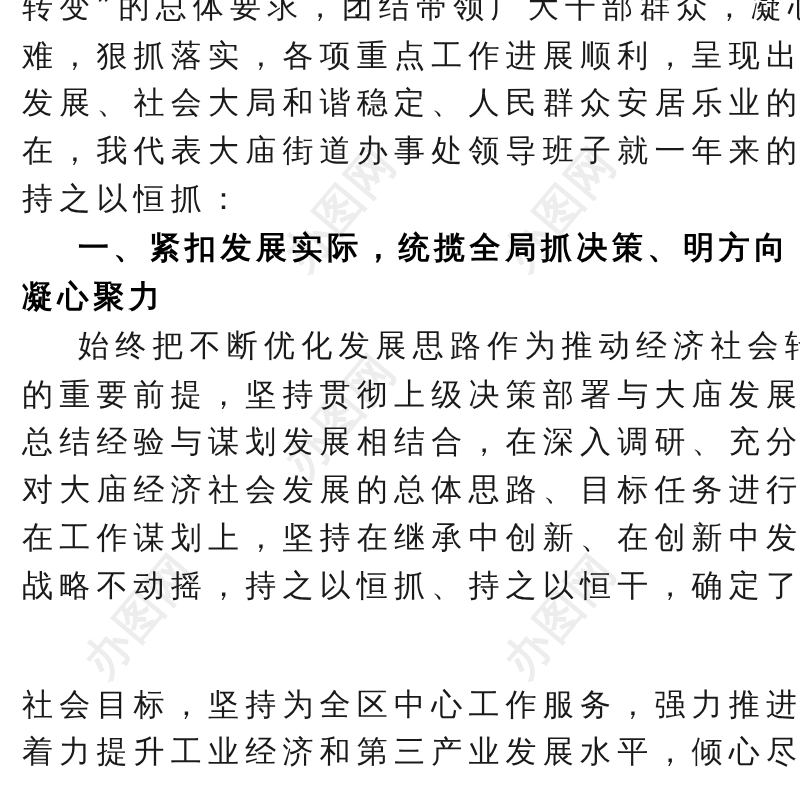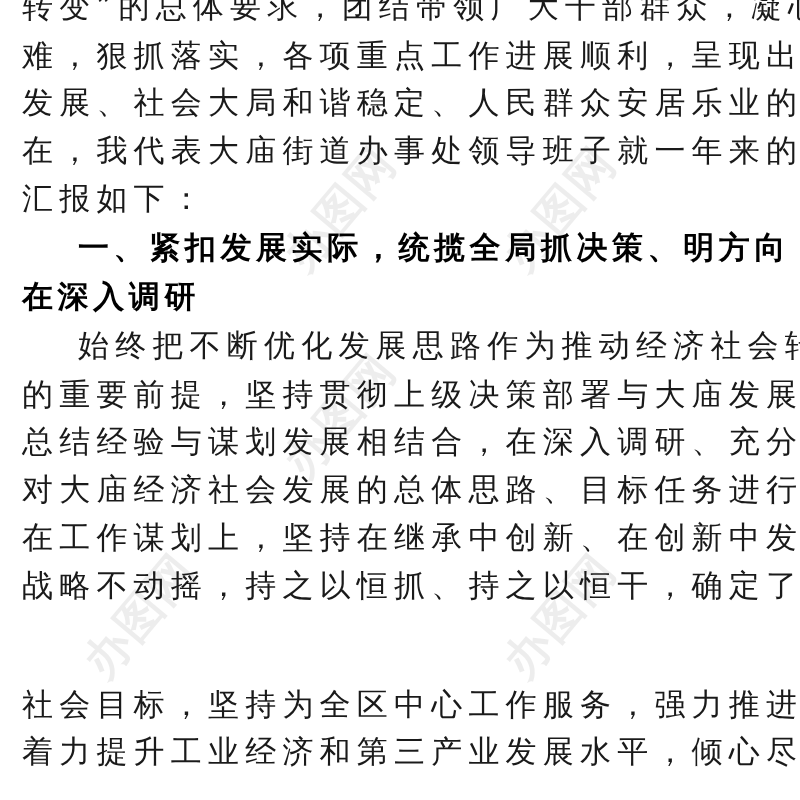--- a/index.html
+++ b/index.html
@@ -24,24 +24,24 @@
   <div class="wm" style="left:268px; top:178px;">办图网</div>
   <div class="wm" style="left:488px; top:178px;">办图网</div>
   <div class="wm" style="left:268px; top:385px;">办图网</div>
   <div class="wm" style="left:68px; top:585px;">办图网</div>
   <div class="wm" style="left:488px; top:585px;">办图网</div>
 
   <div class="line" style="top:-14px;">转变”的总体要求，团结带领广大干部群众，凝心聚力，攻坚克</div>
   <div class="line" style="top:35px;">难，狠抓落实，各项重点工作进展顺利，呈现出经济平稳较快</div>
   <div class="line" style="top:82px;">发展、社会大局和谐稳定、人民群众安居乐业的良好局面。现</div>
   <div class="line" style="top:130px;">在，我代表大庙街道办事处领导班子就一年来的工作情况综合</div>
-  <div class="line" style="top:178px;">汇报如下：</div>
+  <div class="line" style="top:178px;">持之以恒抓：</div>
 
   <div class="line heading indent" style="top:227px;">一、紧扣发展实际，统揽全局抓决策、明方向，工作谋划</div>
-  <div class="line heading" style="top:276px;">在深入调研</div>
+  <div class="line heading" style="top:276px;">凝心聚力</div>
 
   <div class="line indent" style="top:325px;">始终把不断优化发展思路作为推动经济社会转型跨越发展</div>
   <div class="line" style="top:374px;">的重要前提，坚持贯彻上级决策部署与大庙发展实际相结合，</div>
   <div class="line" style="top:421px;">总结经验与谋划发展相结合，在深入调研、充分论证的基础上，</div>
   <div class="line" style="top:469px;">对大庙经济社会发展的总体思路、目标任务进行了优化完善。</div>
   <div class="line" style="top:517px;">在工作谋划上，坚持在继承中创新、在创新中发展，保持既定</div>
   <div class="line" style="top:565px;">战略不动摇，持之以恒抓、持之以恒干，确定了“紧盯全面小康</div>
 
   <div class="line" style="top:684px;">社会目标，坚持为全区中心工作服务，强力推进中心镇建设，</div>
   <div class="line" style="top:731px;">着力提升工业经济和第三产业发展水平，倾心尽力保障和改善</div>

